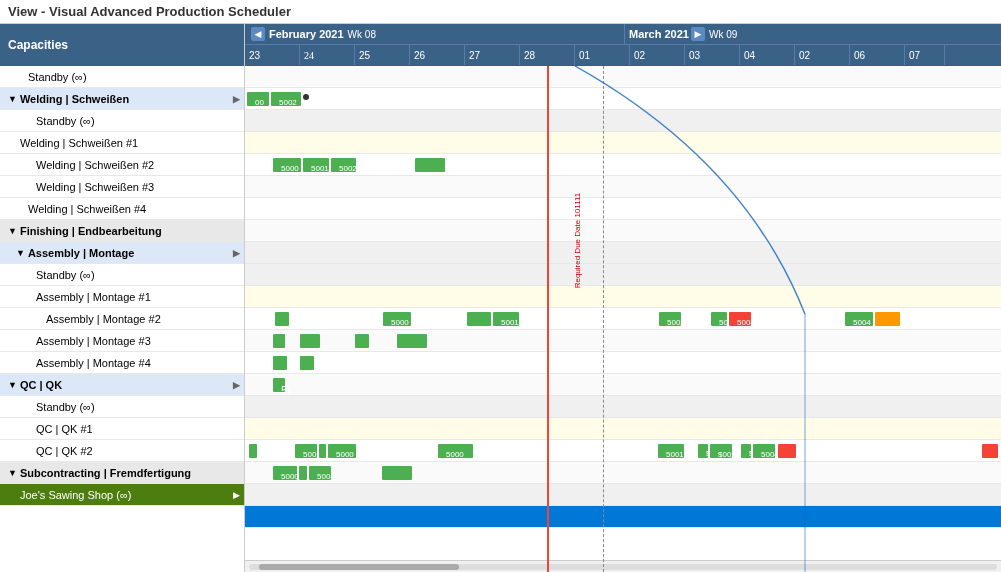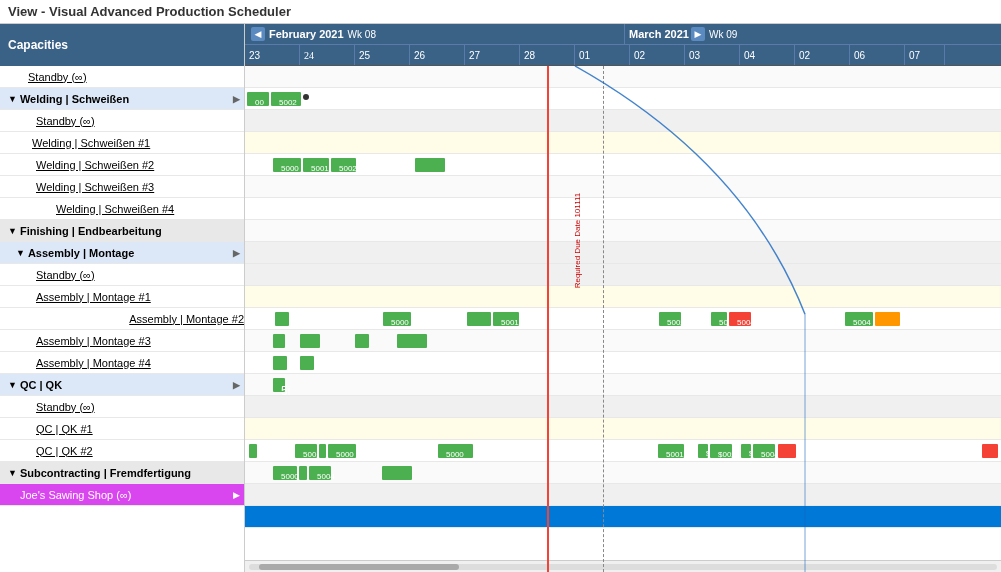--- a/index.html
+++ b/index.html
@@ -69,23 +69,23 @@
     .tree-row {
       display: flex;
       align-items: center;
       height: 22px;
       padding-left: 4px;
       border-bottom: 1px solid #e8e8e8;
       cursor: pointer;
       font-size: 11px;
       white-space: nowrap;
     }
-    .tree-row.selected { background: #d946ef; color: #fff; }
+    .tree-row.selected { background: #4d7c0f; color: #fff; }
     .tree-row.group { font-weight: 600; background: #f5f5f5; }
-    .tree-row.leaf { padding-left: 28px; text-decoration: underline; }
+    .tree-row.leaf { padding-left: 28px; }
     .expand-icon { margin-right: 3px; font-size: 9px; }
     .arrow-right { display: inline-block; margin-left: auto; margin-right: 4px; font-size: 9px; color: #666; }
     .tree-row.selected .arrow-right { color: #fff; }
 
     
     #gantt-panel {
       flex: 1;
       display: flex;
       flex-direction: column;
       overflow: hidden;
@@ -264,48 +264,48 @@
           <span>Standby (∞)</span>
         </div>
         <div class="tree-row group" style="padding-left:8px; background:#dce8f7;">
           <span class="expand-icon">▼</span>
           <span>Welding | Schweißen</span>
           <span class="arrow-right">▶</span>
         </div>
         <div class="tree-row leaf" style="padding-left:36px;">
           <span>Standby (∞)</span>
         </div>
-        <div class="tree-row leaf" style="padding-left:32px;">
+        <div class="tree-row leaf" style="padding-left:20px;">
           <span>Welding | Schweißen #1</span>
         </div>
         <div class="tree-row leaf" style="padding-left:36px;">
           <span>Welding | Schweißen #2</span>
         </div>
         <div class="tree-row leaf" style="padding-left:36px;">
           <span>Welding | Schweißen #3</span>
         </div>
-        <div class="tree-row leaf" style="padding-left:56px;">
+        <div class="tree-row leaf" style="padding-left:28px;">
           <span>Welding | Schweißen #4</span>
         </div>
         <div class="tree-row group" style="padding-left:8px; background:#e8e8e8;">
           <span class="expand-icon">▼</span>
           <span>Finishing | Endbearbeitung</span>
         </div>
         <div class="tree-row group" style="padding-left:16px; background:#dce8f7;">
           <span class="expand-icon">▼</span>
           <span>Assembly | Montage</span>
           <span class="arrow-right">▶</span>
         </div>
         <div class="tree-row leaf" style="padding-left:36px;">
           <span>Standby (∞)</span>
         </div>
         <div class="tree-row leaf" style="padding-left:36px;">
           <span>Assembly | Montage #1</span>
         </div>
-        <div class="tree-row leaf" style="padding-left:36px;justify-content:flex-end;">
+        <div class="tree-row leaf" style="padding-left:46px;">
           <span>Assembly | Montage #2</span>
         </div>
         <div class="tree-row leaf" style="padding-left:36px;">
           <span>Assembly | Montage #3</span>
         </div>
         <div class="tree-row leaf" style="padding-left:36px;">
           <span>Assembly | Montage #4</span>
         </div>
         <div class="tree-row group" style="padding-left:8px; background:#dce8f7;">
           <span class="expand-icon">▼</span>

